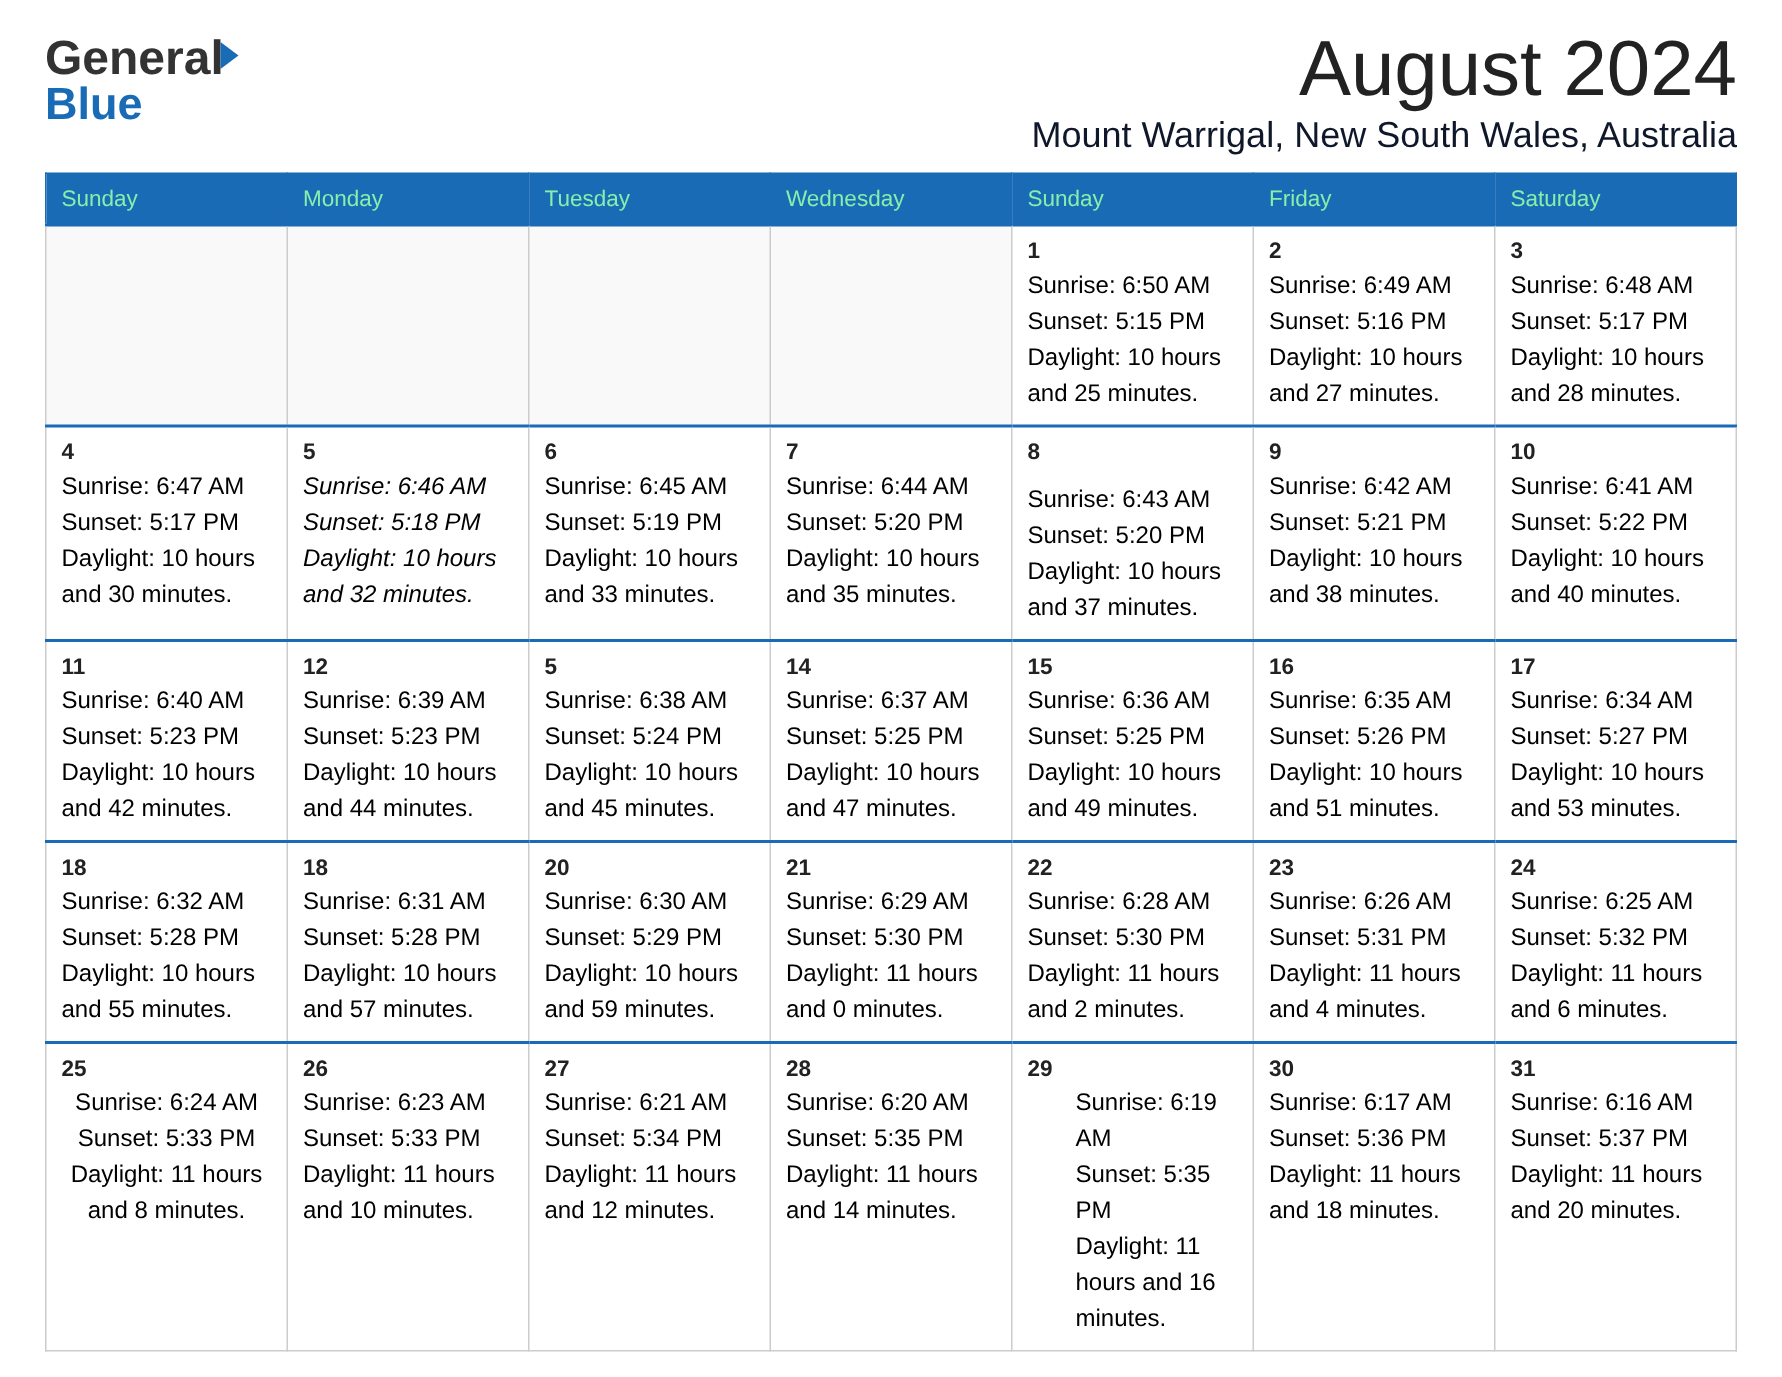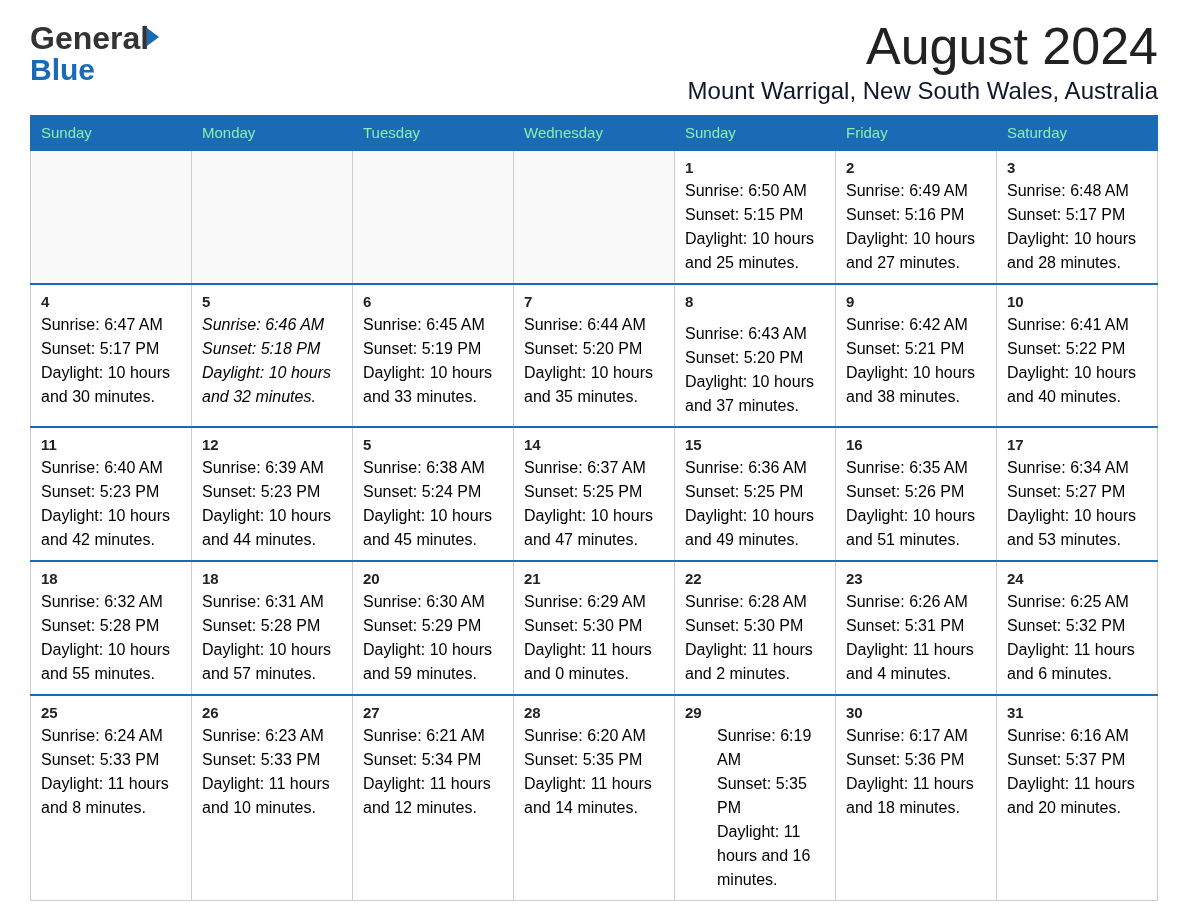--- a/index.html
+++ b/index.html
@@ -288,21 +288,21 @@
         <td>
           <span class="day-number">24</span>
           <div class="day-info" style="white-space: pre-line;">Sunrise: 6:25 AM
 Sunset: 5:32 PM
 Daylight: 11 hours and 6 minutes.</div>
         </td>
       </tr>
       <tr>
         <td>
           <span class="day-number">25</span>
-          <div class="day-info" style="white-space: pre-line;">Sunrise: 6:24 AM
+          <div class="day-info" style="white-space: pre-line; text-align: center;">Sunrise: 6:24 AM
 Sunset: 5:33 PM
 Daylight: 11 hours and 8 minutes.</div>
         </td>
         <td>
           <span class="day-number">26</span>
           <div class="day-info" style="white-space: pre-line;">Sunrise: 6:23 AM
 Sunset: 5:33 PM
 Daylight: 11 hours and 10 minutes.</div>
         </td>
         <td>

